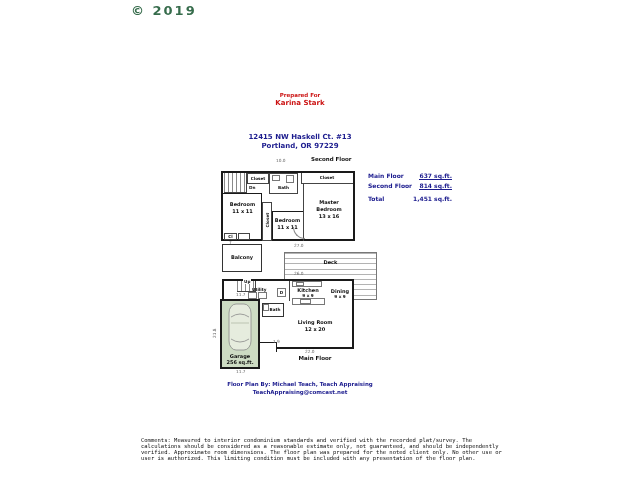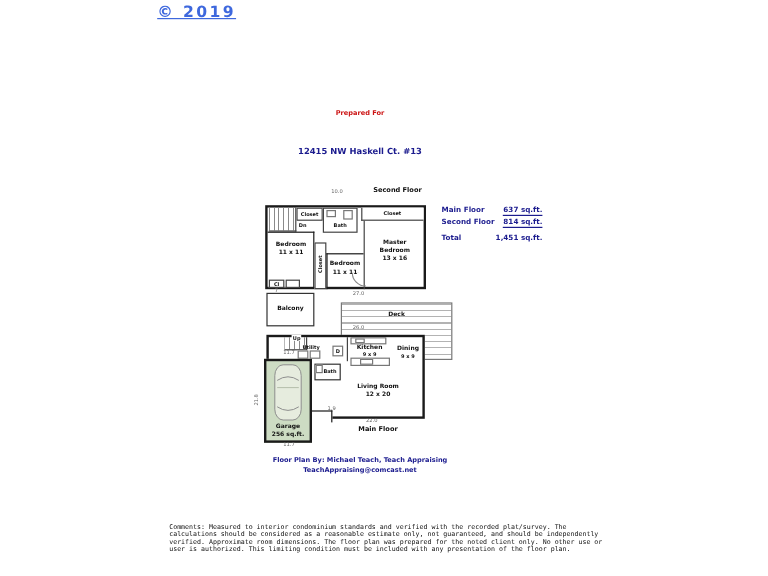--- a/index.html
+++ b/index.html
@@ -1,19 +1,19 @@
 <!DOCTYPE html>
 <html style="--red: #cc1414; --navy: #1b1b8e; --green: #cddcc3;"><head>
 <meta charset="utf-8">
 <style>
   html,body{margin:0;padding:0;background:#fff;}
   #page{position:relative;width:640px;height:480px;background:#fff;overflow:hidden;
         font-family:"DejaVu Sans",sans-serif;}
   .abs{position:absolute;}
-  .wm{font-size:13px;font-weight:bold;color:#1d4ed8;letter-spacing:2px;opacity:.85;text-decoration:underline;}
+  .wm{font-size:13px;font-weight:bold;color:#14532d;letter-spacing:2px;opacity:.85;}
   .red{color:var(--red);}
   .navy{color:var(--navy);}
   .hdr{width:300px;left:150px;text-align:center;font-weight:bold;}
   .h-sm{font-size:5.5px;}
   .h-md{font-size:7px;}
   .tbl{width:84px;font-size:6px;font-weight:bold;color:var(--navy);}
   .trow{display:flex;justify-content:space-between;margin-bottom:2.2px;}
   .tval.ul{border-bottom:0.8px solid var(--navy);}
   .wall2{border:2px solid #1a1a1a;background:#fff;box-sizing:border-box;}
   .wall1{border:1px solid #444;background:#fff;box-sizing:border-box;}
@@ -38,21 +38,23 @@
             line-height:6.1px;color:#111;white-space:nowrap;}
 </style>
 </head>
 <body>
 
 <div id="page">
 
   <div class="abs wm" style="left:131px;top:3px;">© 2019</div>
 
   <div class="abs hdr h-sm red" style="top:92px;">Prepared For</div>
-  <div class="abs hdr h-md navy" style="top:122px;">12415 NW Haskell Ct. #13</div>
+  <div class="abs hdr h-md red" style="top:99px;">Karina Stark</div>
+  <div class="abs hdr h-md navy" style="top:133px;">12415 NW Haskell Ct. #13</div>
+  <div class="abs hdr h-md navy" style="top:142px;">Portland, OR 97229</div>
 
   <div class="abs tbl" style="left:368px;top:172px;">
     <div class="trow">
       <span>Main Floor</span>
       <span class="tval ul">637 sq.ft.</span>
     </div>
     <div class="trow">
       <span>Second Floor</span>
       <span class="tval ul">814 sq.ft.</span>
     </div>

